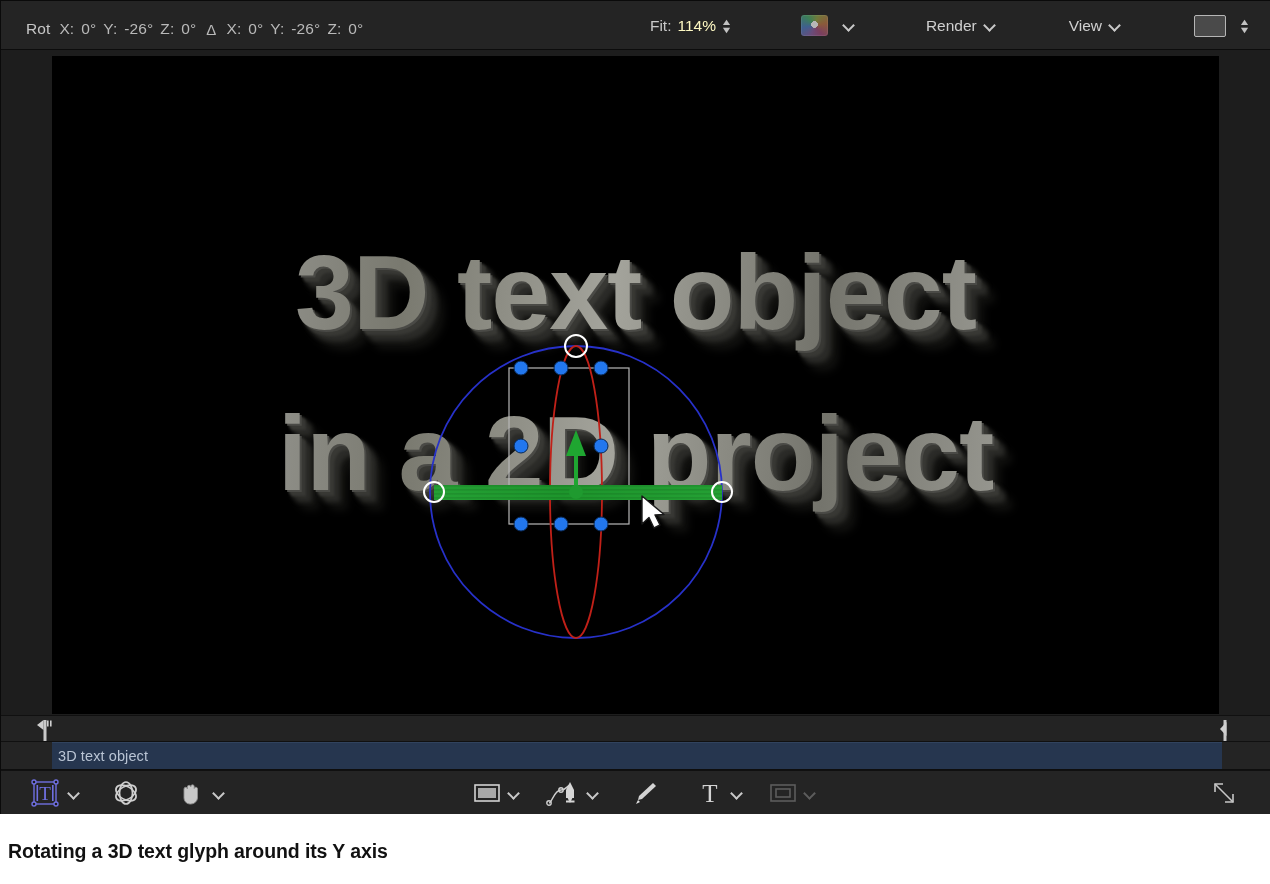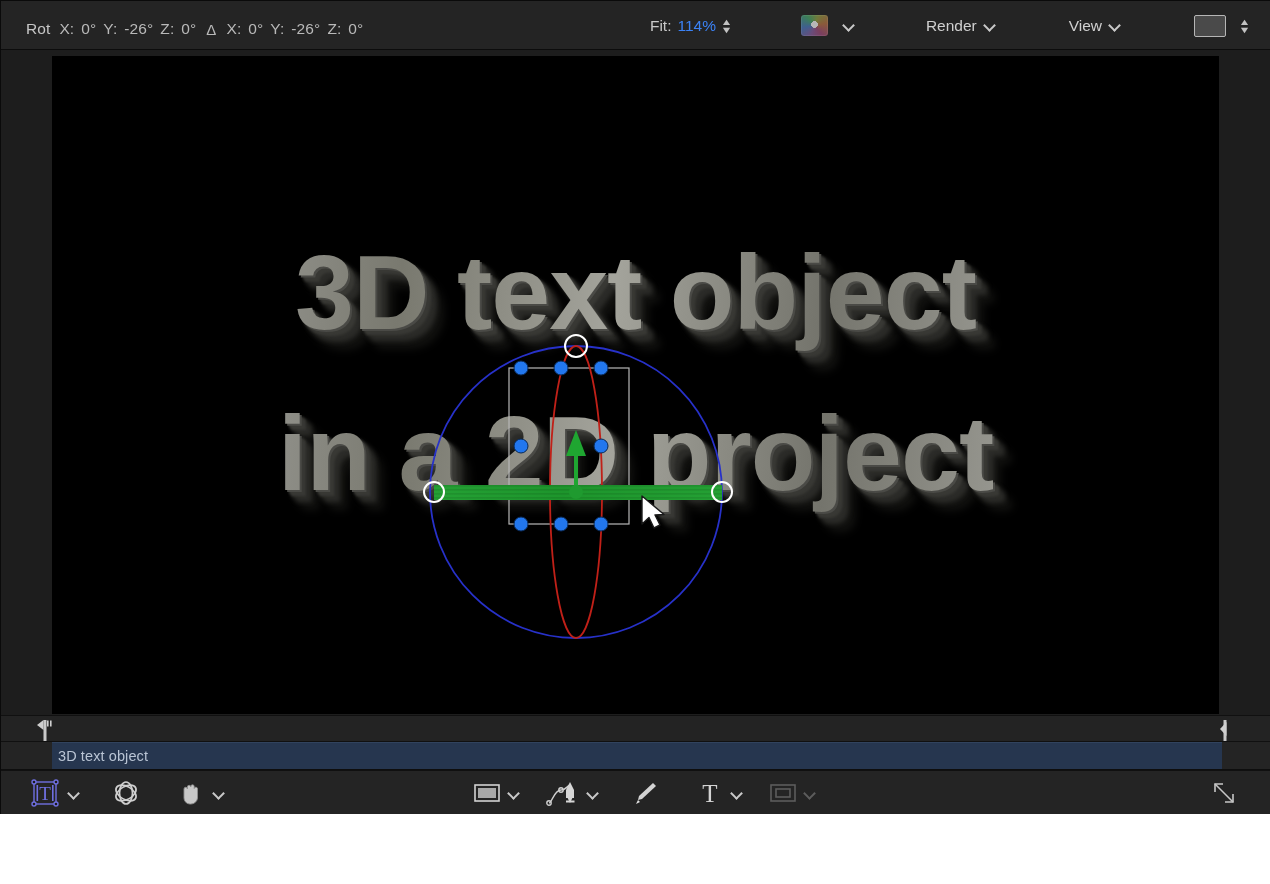--- a/index.html
+++ b/index.html
@@ -67,21 +67,21 @@
     align-items: center;
     gap: 0px;
   }
   .fit-group {
     display: flex;
     align-items: center;
     gap: 6px;
     margin-right: 22px;
   }
   .fit-label { color: #c9c9c9; font-size: 15.5px; }
-  .fit-value { color: #3b82f6; font-size: 15.5px; }
+  .fit-value { color: #fef9c3; font-size: 15.5px; }
 
   .stepper {
     display: inline-flex;
     flex-direction: column;
     justify-content: center;
     align-items: center;
     height: 20px;
     line-height: 8px;
     color: #c3c3c3;
     font-size: 9px;
@@ -501,14 +501,15 @@
               <polyline points="22,14 22,22 14,22"></polyline>
             </g>
           </svg>
         </span>
       </div>
 
     </div>
 
   </div>
 
+  <div class="caption">Rotating a 3D text glyph around its Y axis</div>
 
 </div>
 
 </body></html>

